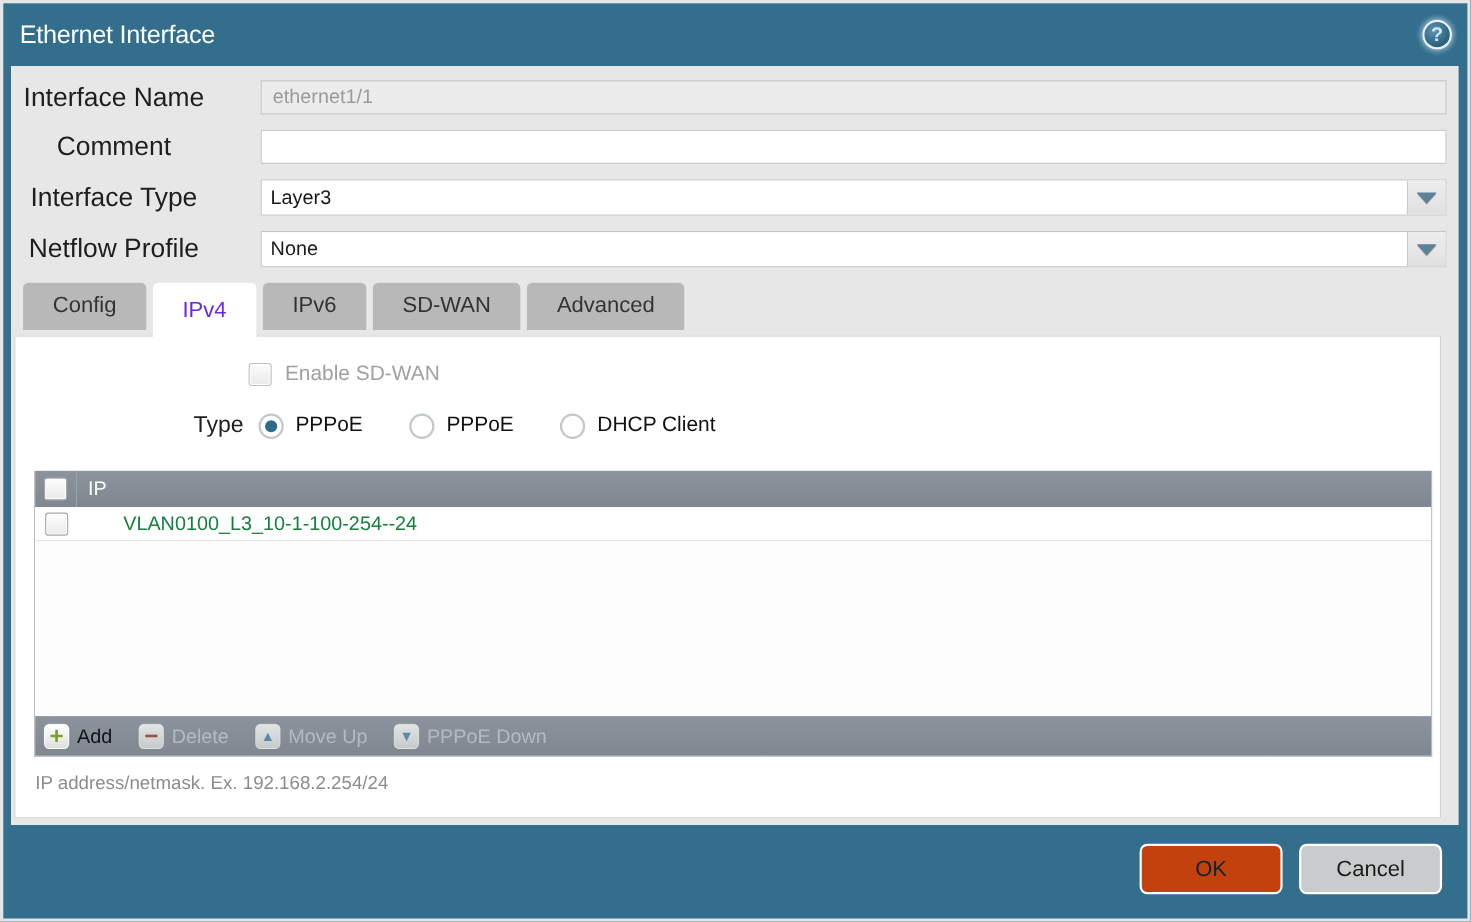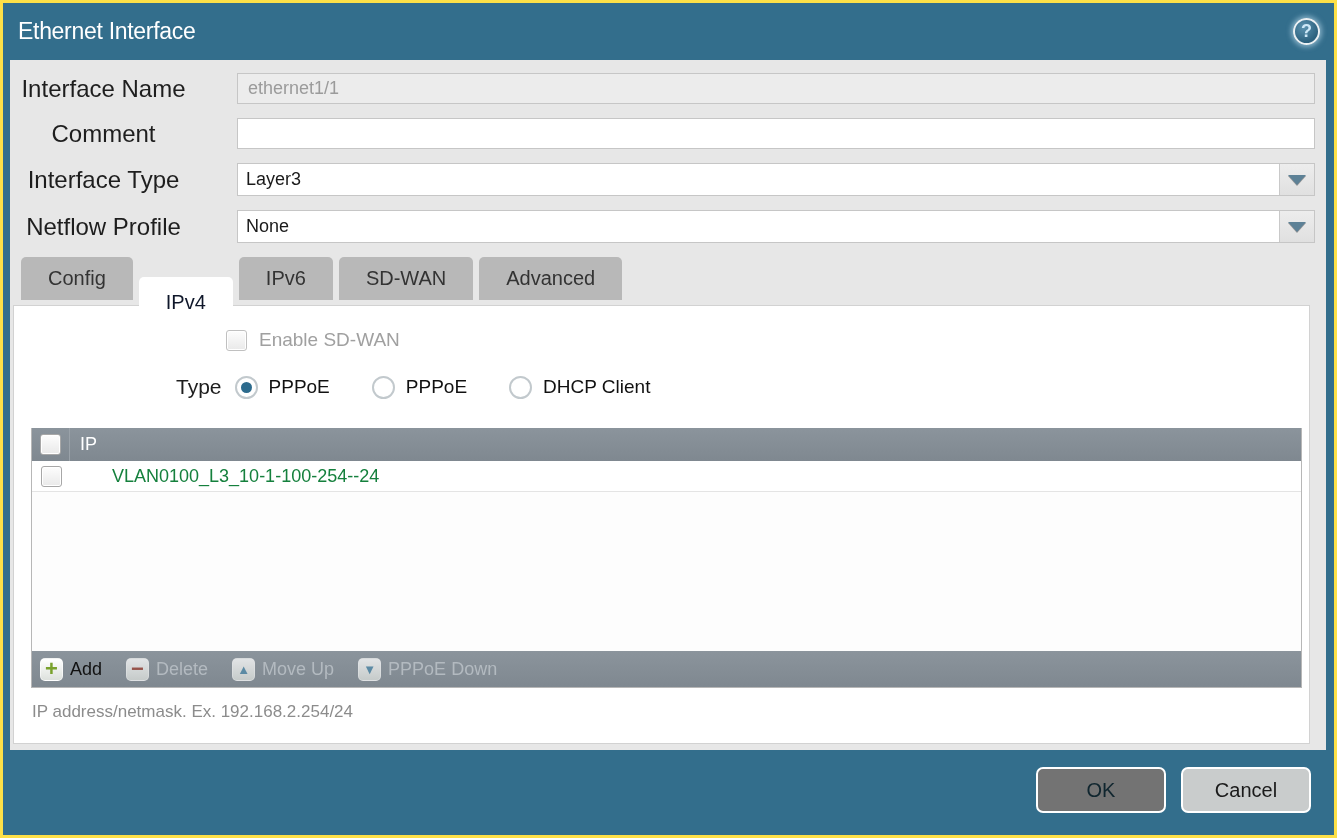--- a/index.html
+++ b/index.html
@@ -5,21 +5,21 @@
   * { box-sizing: border-box; margin: 0; padding: 0; }
   html,body { width:1337px; height:838px; }
   body {
     font-family: "Liberation Sans", sans-serif;
     background: #555;
   }
   .dialog {
     position: relative;
     width: 1337px; height: 838px;
     background: #336e8c;
-    border: 3px solid #fde047;
+    border: 3px solid #e5e5e5;
   }
   
   .titlebar {
     height: 57px;
     display: flex; align-items: center;
     padding: 0 14px 0 15px;
   }
   .title {
     color: #fff; font-size: 23px; letter-spacing: -0.3px; font-weight: 400;
   }
@@ -94,22 +94,21 @@
     background: #b8b8b8;
     border-radius: 5px 5px 0 0;
     padding: 0 27px;
     margin-right: 6px;
     display: flex; align-items: center;
     font-size: 20px; color: #333;
     cursor: pointer;
   }
   .tab.active {
     background: #fff; height: 50px;
-    color: #0f172a;
-    margin-top: 20px;
+    color: #6d28d9;
   }
   
   .panel {
     margin: 0 16px 0 3px;
     height: 439px;
     background: #fff;
     border: 1px solid #d2d2d2;
     position: relative; z-index: 1;
     margin-top: -1px;
   }
@@ -205,21 +204,21 @@
   
   .footer { position: absolute; left: 0; right: 0; bottom: 0; height: 85px; }
   .btn {
     position: absolute; top: 17px;
     width: 130px; height: 46px;
     border: 2px solid #fff; border-radius: 7px;
     font-family: "Liberation Sans", sans-serif;
     font-size: 20px; color: #10262f;
     cursor: pointer;
   }
-  .btn-ok { right: 168px; background: #737373; }
+  .btn-ok { right: 168px; background: #c2410c; }
   .btn-cancel { right: 23px; background: #c9cccc; color: #1a1a1a; }
 </style>
 </head>
 <body>
 
 <div class="dialog">
 
   <div class="titlebar">
     <span class="title">Ethernet Interface</span>
     <div class="help-icon">?</div>

